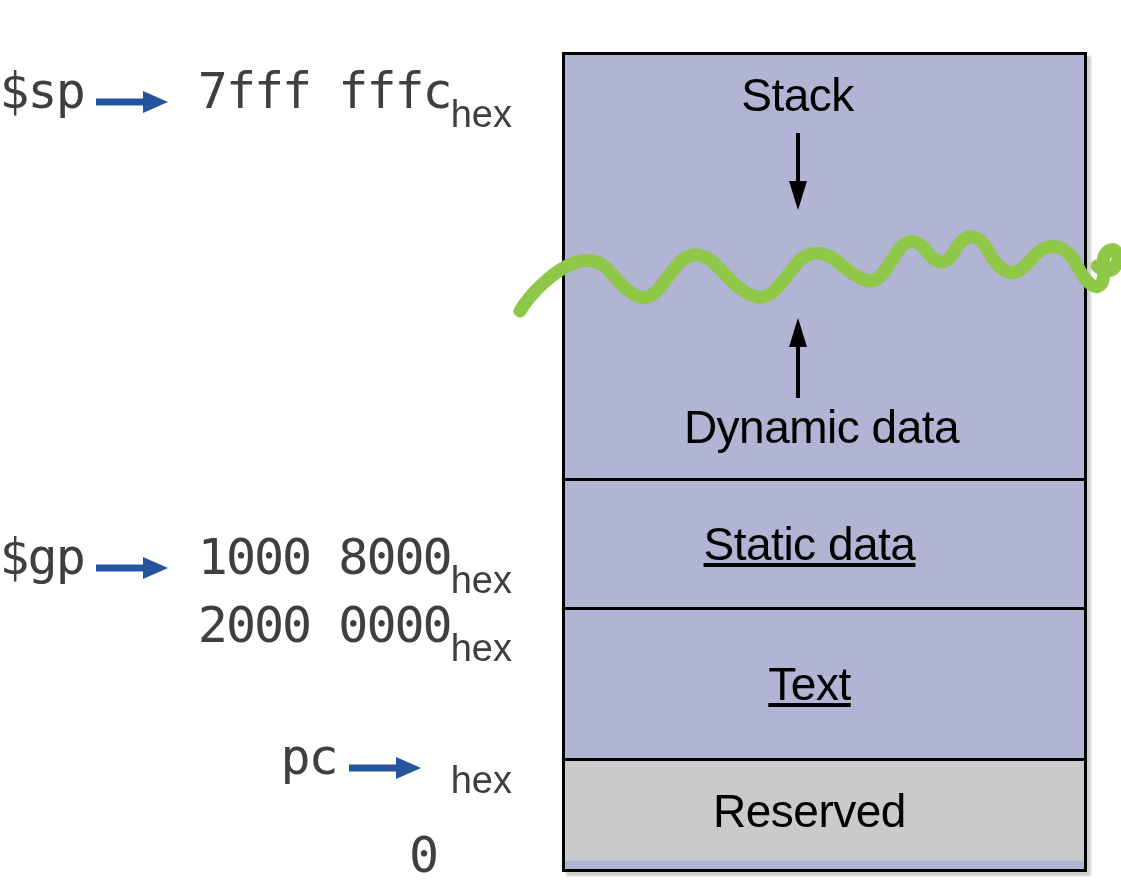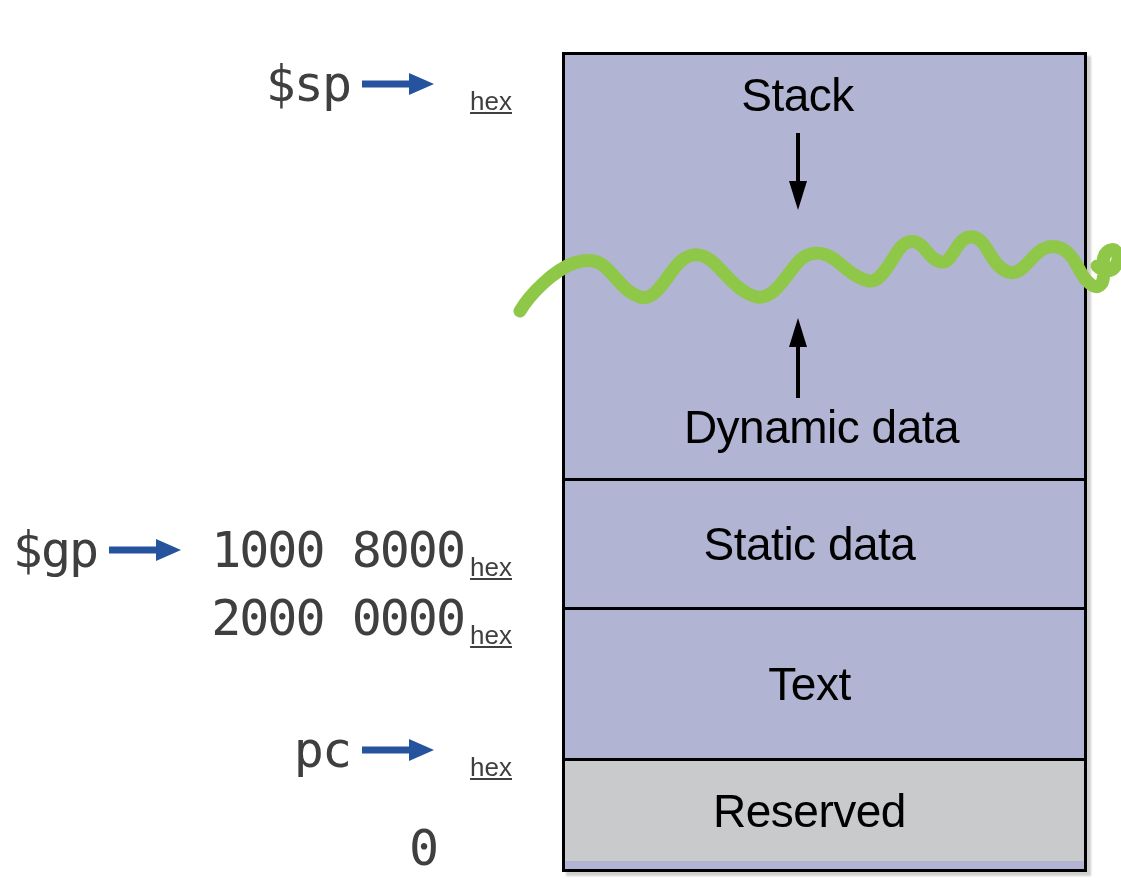--- a/index.html
+++ b/index.html
@@ -19,21 +19,21 @@
     width: 525px; height: 820px;
     border: 3px solid #000;
     box-shadow: 4px 4px 2px #cfcfcf;
     background: #b1b4d2;
   }
   .region {
     position: relative;
     width: 100%;
     background: #b1b4d2;
   }
-  .region.bordered { border-bottom: 3px solid #000; }
+  .region.bordered { border-bottom: 3px solid #000; text-decoration: underline; }
   .region-stack-dynamic { height: 426px; }
   .region-static { height: 129px; }
   .region-text { height: 151px; }
   .region-reserved { height: 100px; background: #c9cacc; }
 
   .region-label {
     font-size: 46px;
     line-height: 52px;
     color: #000;
     text-align: center;
@@ -54,21 +54,21 @@
   .black-arrow { position: absolute; left: 219px; }
   .arrow-down  { top: 78px; }
   .arrow-up    { top: 263px; }
 
   
   .addr-row {
     position: absolute;
     right: 609px;              
     height: 64px;
     display: flex;
-    align-items: center;
+    align-items: flex-end;
     white-space: nowrap;
     font-family: "DejaVu Sans Mono", monospace;
     color: #3f3f3f;
   }
   .row-sp   { top: 52px; }
   .row-gp   { top: 518px; }
   .row-base { top: 586px; }
   .row-pc   { top: 718px; }
   .row-zero { top: 816px; padding-right: 75px; }
 
@@ -79,26 +79,25 @@
     margin-right: 12px;
   }
   .ptr-arrow { margin-right: 30px; display: block; }
   .addr-value {
     font-size: 50px;
     line-height: 1;
     letter-spacing: -2px;
   }
   .hex-sub {
     font-family: "Liberation Sans", sans-serif;
-    font-size: 26px;
+    font-size: 38px;
     line-height: 1;
     position: relative;
     top: 17px;
-    margin-left: 6px;
-    text-decoration: underline;
+    margin-left: 0;
   }
 
   
   .squiggle-svg {
     position: absolute; inset: 0;
     pointer-events: none;
   }
 </style>
 </head>
 <body>
@@ -135,20 +134,21 @@
       <div class="region-label center-label">Reserved</div>
     </div>
   </div>
 
   <div class="addr-row row-sp">
     <span class="reg-name">$sp</span>
     <svg class="ptr-arrow" width="72" height="28" viewBox="0 0 72 28">
       <line x1="0" y1="14" x2="50" y2="14" stroke="#26539e" stroke-width="7"></line>
       <polygon points="47,3 72,14 47,25" fill="#26539e"></polygon>
     </svg>
+    <span class="addr-value">7fff fffc</span>
     <span class="hex-sub">hex</span>
   </div>
 
   <div class="addr-row row-gp">
     <span class="reg-name">$gp</span>
     <svg class="ptr-arrow" width="72" height="28" viewBox="0 0 72 28">
       <line x1="0" y1="14" x2="50" y2="14" stroke="#26539e" stroke-width="7"></line>
       <polygon points="47,3 72,14 47,25" fill="#26539e"></polygon>
     </svg>
     <span class="addr-value">1000 8000</span>

